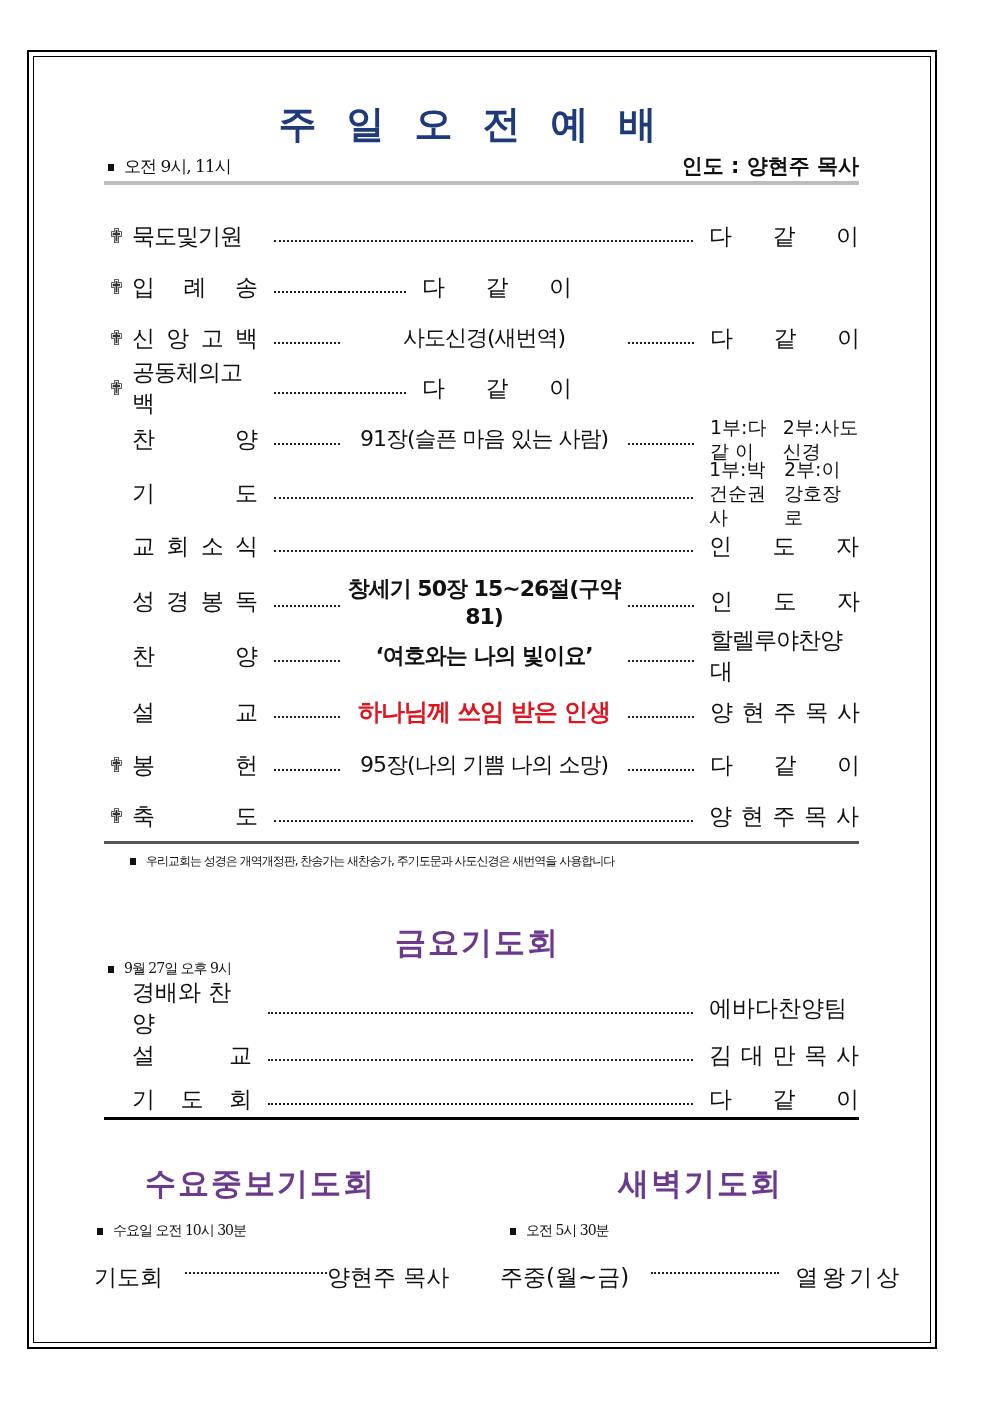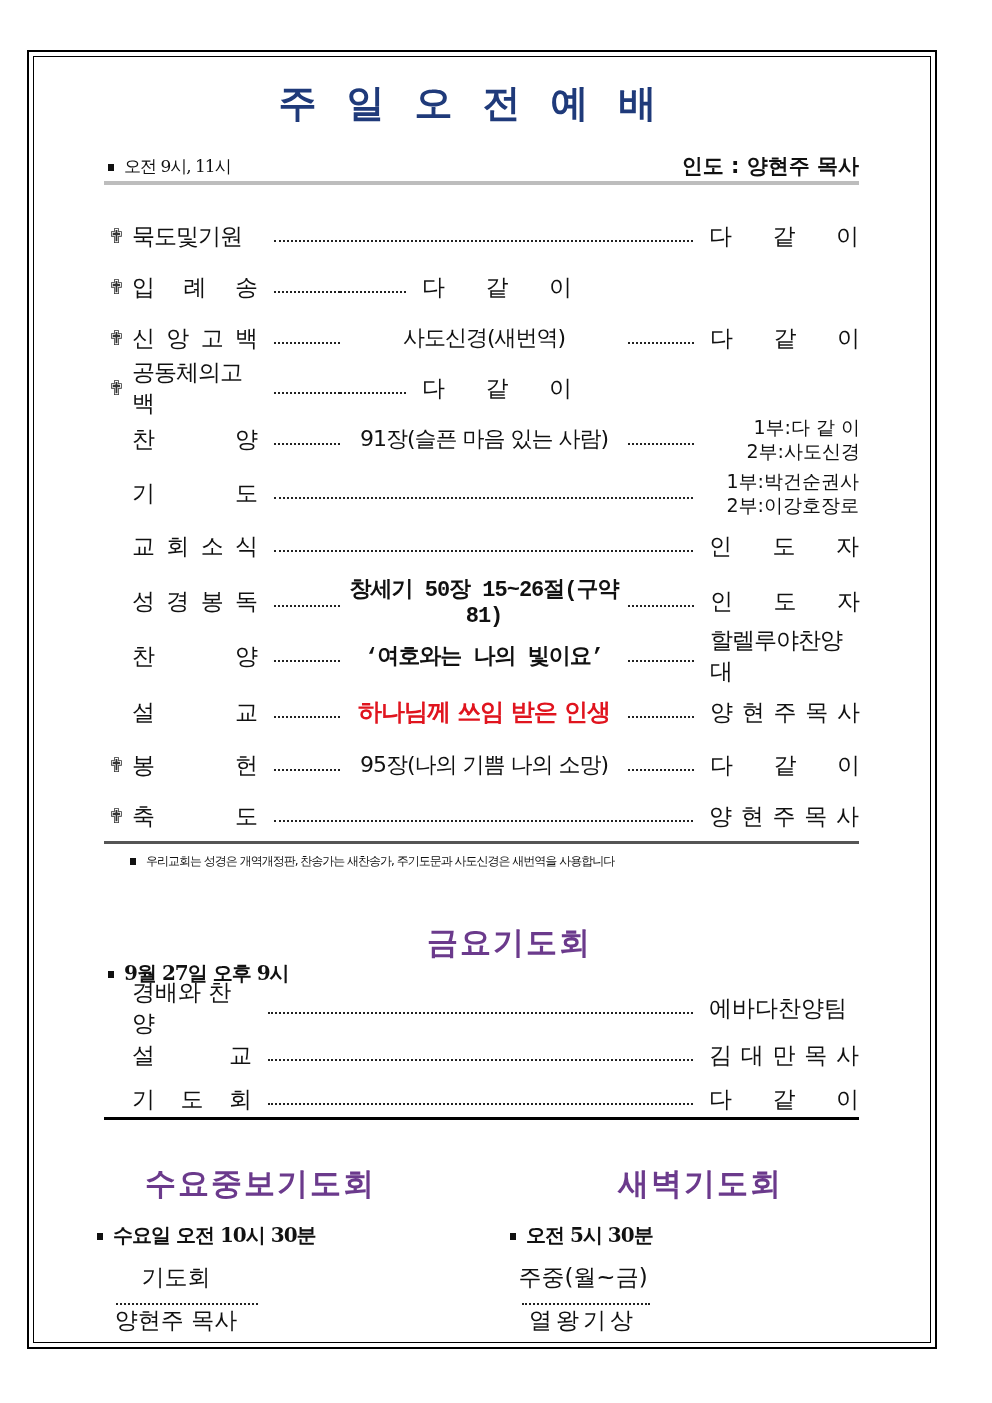--- a/index.html
+++ b/index.html
@@ -2,51 +2,51 @@
 <html><head>
 <meta charset="utf-8">
 <style>
   * { box-sizing: border-box; margin: 0; padding: 0; }
   html, body { width: 992px; height: 1403px; background: #ffffff; overflow: hidden; }
   body { position: relative; font-family: "DejaVu Sans", "Liberation Sans", sans-serif; color: #111; }
 
   .frame-outer { position: absolute; left: 27px; top: 50px; width: 910px; height: 1299px; border: 2px solid #000; }
   .frame-inner { position: absolute; left: 33px; top: 56px; width: 898px; height: 1287px; border: 1.5px solid #000; }
 
-  .main-title { position: absolute; left: 0; top: 78px; width: 965px; text-align: center;
+  .main-title { position: absolute; left: 0; top: 99px; width: 965px; text-align: center;
     font-size: 38px; font-weight: bold; color: #1f3a7a; letter-spacing: 30px; }
 
   .sub-left { position: absolute; left: 108px; top: 155px; font-size: 17px; font-family: "DejaVu Serif", serif; letter-spacing: -1px; }
   .bullet { display: inline-block; width: 6px; height: 7px; background: #111; margin-right: 10px; vertical-align: middle; }
   .sub-right { position: absolute; right: 133px; top: 152px; font-size: 21px; font-weight: bold; }
 
   .rule-gray { position: absolute; left: 104px; width: 755px; height: 4px; background: #bdbdbd; }
   .rule-dark { position: absolute; left: 104px; width: 755px; height: 3px; background: #555; }
   .rule-black { position: absolute; left: 104px; width: 755px; height: 3px; background: #000; }
 
   .row { position: absolute; left: 108px; width: 751px; height: 36px; display: flex; align-items: center; font-size: 23px; }
   .cross { width: 24px; flex: 0 0 24px; font-size: 20px; color: #333; text-align: left; }
   .cross.empty { visibility: hidden; }
   .label { width: 126px; flex: 0 0 126px; display: flex; justify-content: space-between; }
   .label.tight { letter-spacing: -1px; justify-content: flex-start; }
   .dots-short { width: 66px; flex: 0 0 66px; margin-left: 16px; border-bottom: 2px dotted #222; height: 0; align-self: center; margin-top: 10px; }
   .dots-long { flex: 1 1 auto; margin-left: 16px; margin-right: 16px; border-bottom: 2px dotted #222; height: 0; align-self: center; margin-top: 10px; }
   .mid { width: 288px; flex: 0 0 288px; text-align: center; font-size: 22px; letter-spacing: -1px; }
-  .mid.bold { font-weight: bold; font-family: Liberation Mono, monospace; }
+  .mid.bold { font-weight: bold; }
   .mid.red { color: #e0141e; font-weight: bold; font-size: 24px; }
   .right { width: 150px; flex: 0 0 150px; display: flex; justify-content: space-between; }
-  .right.two-line { flex-direction: column; font-size: 19px; line-height: 24px; align-items: flex-end; }
+  .right.two-line { flex-direction: row; font-size: 19px; line-height: 24px; align-items: flex-end; }
 
   .note { position: absolute; left: 130px; top: 853px; font-size: 12px; letter-spacing: -1px; }
 
   .section-title { position: absolute; font-weight: bold; color: #6b3a8c; font-size: 31px; letter-spacing: 2px; }
 
-  .small-info { position: absolute; font-size: 20px; font-family: "DejaVu Serif", serif; letter-spacing: -1px; font-weight: bold; }
-
-  .bottom-line { position: absolute; display: flex; align-items: center; font-size: 23px; flex-direction: column; }
+  .small-info { position: absolute; font-size: 14px; font-family: "DejaVu Serif", serif; letter-spacing: -1px; }
+
+  .bottom-line { position: absolute; display: flex; font-size: 23px; }
   .bottom-dots { border-bottom: 2px dotted #222; height: 0; margin-top: 10px; }
 </style>
 </head>
 <body>
 
 <div class="frame-outer"></div>
 <div class="frame-inner"></div>
 
 <div class="main-title">주일오전예배</div>
 
@@ -226,21 +226,21 @@
         <span>사</span>
       </span>
     </div>
   </div>
 
 <div class="rule-dark" style="top:841px;"></div>
 <div class="note">
   <span class="bullet"></span><span>우리교회는 성경은 개역개정판, 찬송가는 새찬송가, 주기도문과 사도신경은 새번역을 사용합니다</span>
 </div>
 
-<div class="section-title" style="left:0; width:955px; text-align:center; top:922px;margin-left:32px;">금요기도회</div>
+<div class="section-title" style="left:0; width:955px; text-align:center; top:922px;">금요기도회</div>
 <div class="small-info" style="left:108px; top:960px;">
   <span class="bullet"></span><span>9월  27일  오후 9시</span>
 </div>
 <div id="friday-list">
     <div class="row" style="top: 990px; left: 132px; width: 727px;">
       <span class="label" style="width: 120px; flex: 0 0 120px; justify-content: flex-start;">경배와 찬양</span>
       <span class="dots-long"></span>
       <span class="right">에바다찬양팀</span>
     </div>
     <div class="row" style="top: 1037px; left: 132px; width: 727px;">

